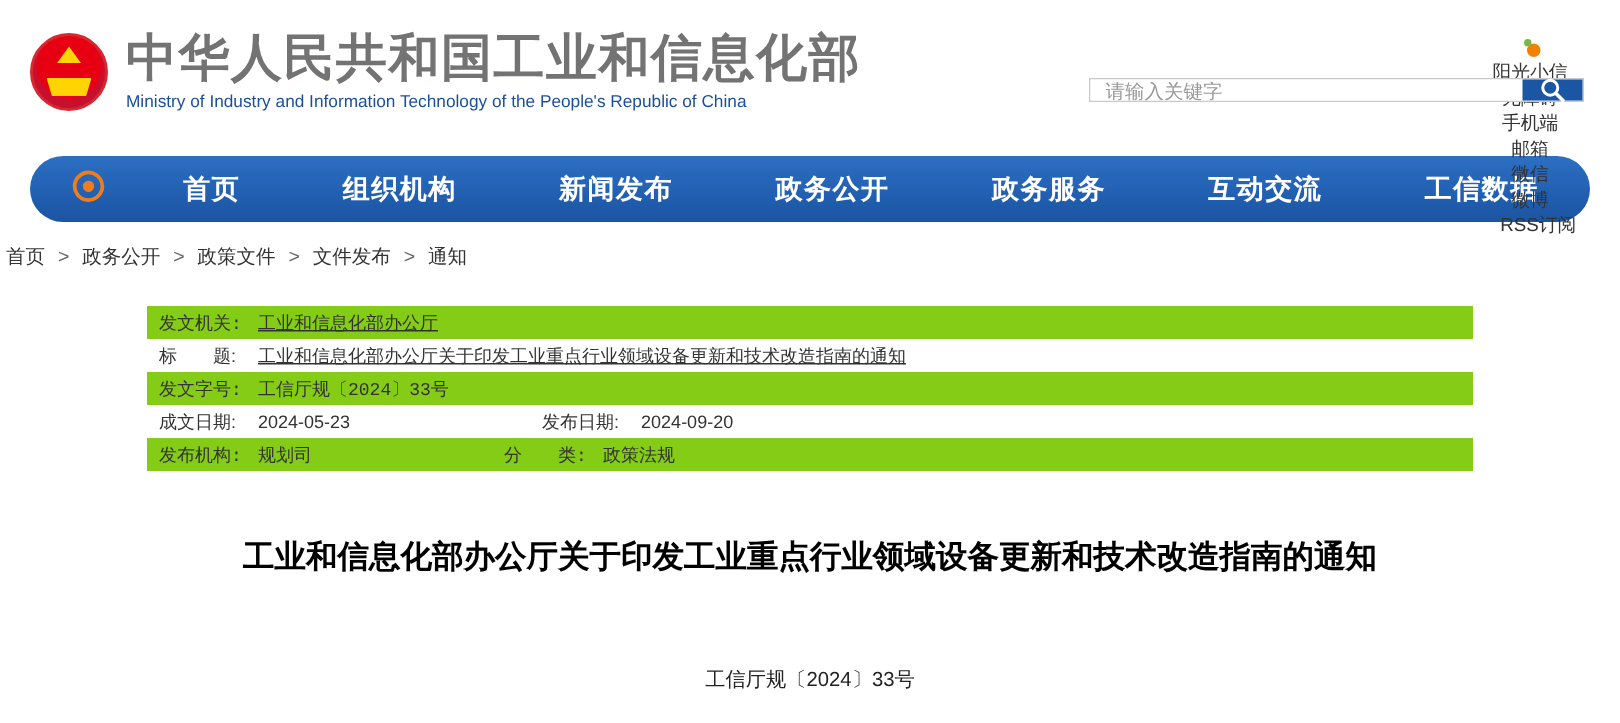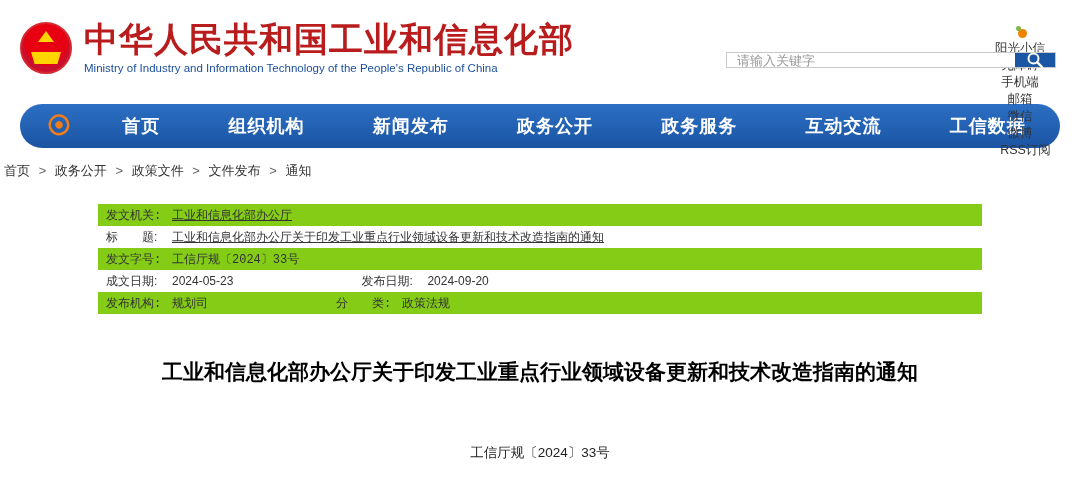--- a/index.html
+++ b/index.html
@@ -56,21 +56,21 @@
     left: 50%;
     bottom: 8px;
     transform: translateX(-50%);
     width: 30px; height: 12px;
     background: #ffd400;
     clip-path: polygon(0 0, 100% 0, 88% 100%, 12% 100%);
   }
   .brand-text .cn {
     font-size: 34px;
     font-weight: bold;
-    color: #b91c1c;
+    color: #737373;
     letter-spacing: 1px;
     line-height: 38px;
     white-space: nowrap;
   }
   .brand-text .en {
     font-size: 11.5px;
     color: #1b4f9c;
     line-height: 16px;
     white-space: nowrap;
     margin-top: 2px;

